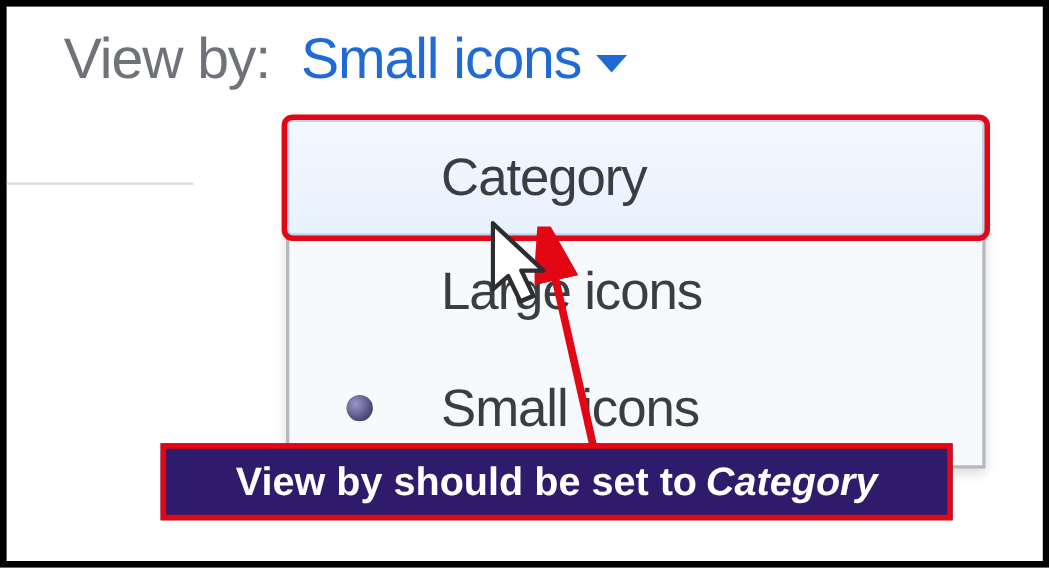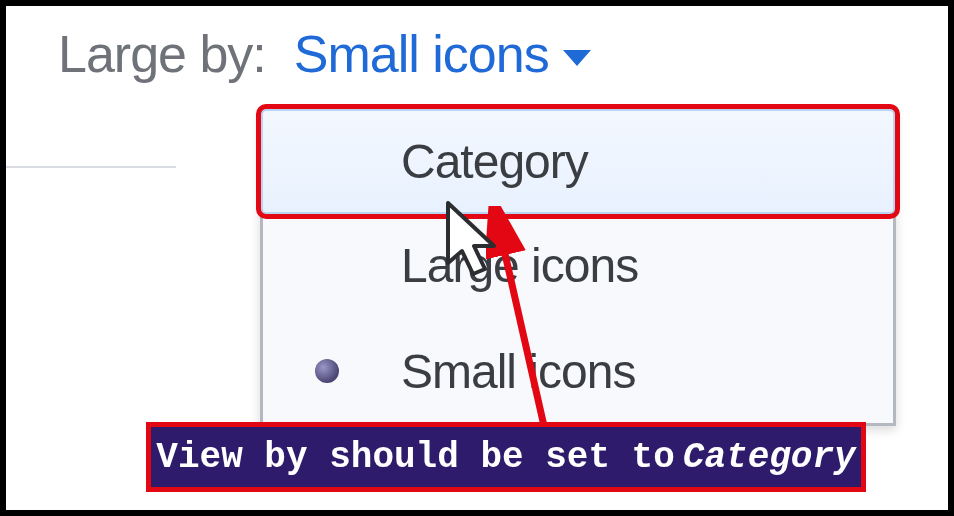--- a/index.html
+++ b/index.html
@@ -98,42 +98,41 @@
       position: absolute;
       left: 480px;
       top: 200px;
       pointer-events: none;
       z-index: 25;
     }
     
     .anno {
       position: absolute;
       left: 140px;
-      top: 416px;
+      top: 397px;
       width: 720px;
       height: 70px;
       background: #2f1b6b;
       border: 5px solid #e30613;
       color: #ffffff;
       font-weight: bold;
       font-size: 36px;
       display: flex;
       align-items: center;
       justify-content: center;
       z-index: 40;
       letter-spacing: 0;
-      font-family: Liberation Mono, monospace;
     }
     .anno em { font-style: italic; font-weight: bold; margin-left: 8px; }
   </style>
 </head>
 <body>
 
 <div class="top-row">
-  <span>Large by:</span>
+  <span>View by:</span>
   <span class="link">
     <span>Small icons</span>
     <span class="caret"></span>
   </span>
 </div>
 
 <div class="sep"></div>
 
 <div class="menu">
   <div class="menu-item hovered">

